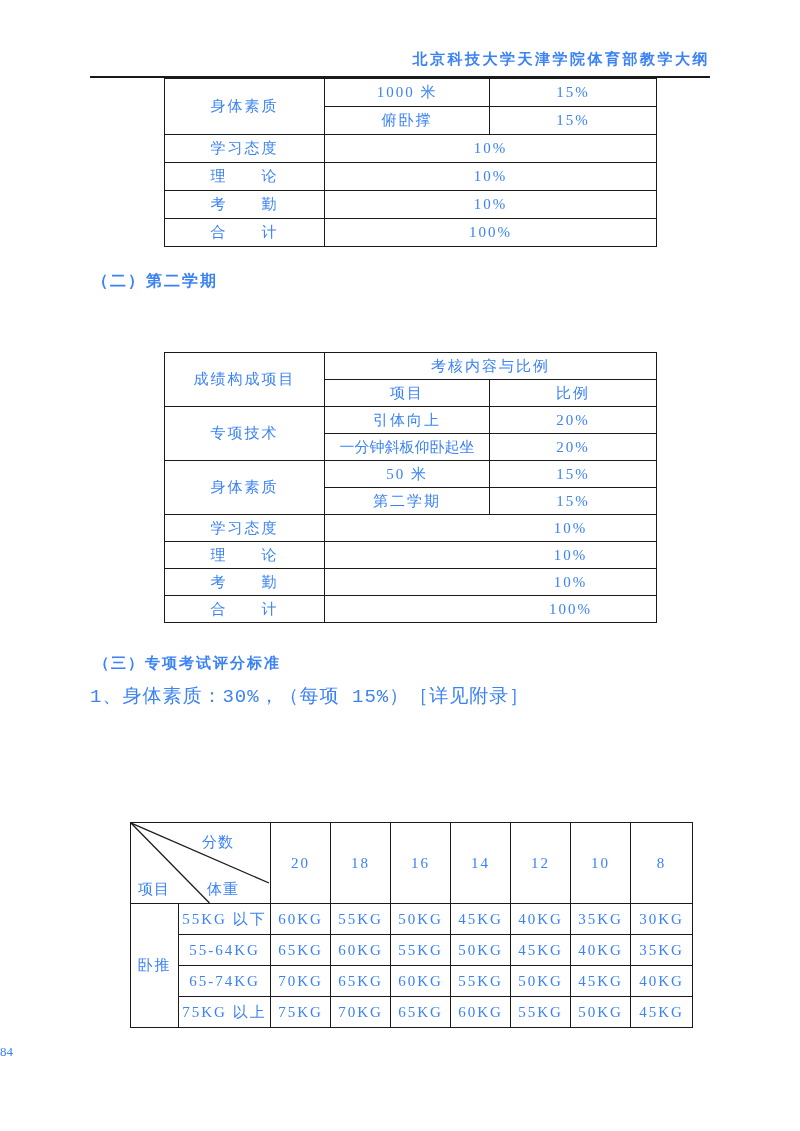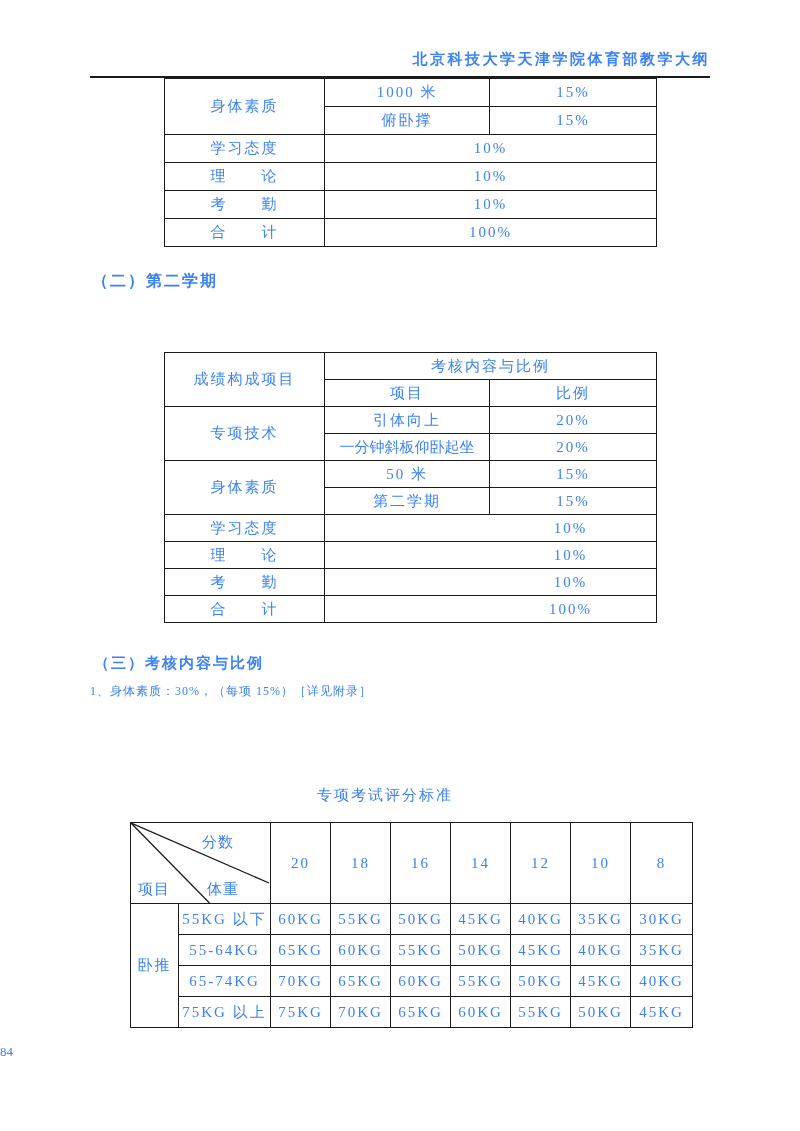--- a/index.html
+++ b/index.html
@@ -17,21 +17,21 @@
                font-size:15px;letter-spacing:2px;padding:0 2px;overflow:hidden;}
 
   
   .t1{left:164px;top:78px;width:492px;}
   .t1 td{height:27px;}
 
   
   .sec-heading{position:absolute;font-size:16px;font-weight:bold;letter-spacing:2px;}
   .sec2{left:92px;top:271px;}
   .sec3{left:94px;top:654px;font-size:15px;}
-  .para{position:absolute;left:90px;font-size:12px;letter-spacing:1px;}
+  .para{position:absolute;left:90px;font-size:19px;letter-spacing:1px;font-family:Liberation Mono, monospace;}
   .p1{top:683px;}
   .p2{top:710px;}
 
   
   .t2{left:164px;top:352px;width:492px;}
   .t2 td{height:26px;}
 
   
   td.split-cell{padding:0;}
   td.split-cell .half{display:inline-block;width:49%;text-align:center;vertical-align:middle;}
@@ -146,24 +146,23 @@
         <td>考　　勤</td>
         <td colspan="2" class="split-cell"><span class="half"></span><span class="half">10%</span></td>
       </tr>
       <tr>
         <td>合　　计</td>
         <td colspan="2" class="split-cell"><span class="half"></span><span class="half">100%</span></td>
       </tr>
     </tbody>
   </table>
 
-  <div class="sec-heading sec3">（三）考核内容与比例</div>
+  <div class="sec-heading sec3">（三）专项考试评分标准</div>
   <div class="para p1">1、身体素质：30%，（每项 15%）［详见附录］</div>
 
-  <div class="scoring-title">专项考试评分标准</div>
 
   <table class="tbl t3">
     <colgroup>
       <col style="width:48px">
         <col style="width:92px">
       <col style="width:60px">
         <col style="width:60px">
         <col style="width:60px">
       <col style="width:60px">
         <col style="width:60px">

